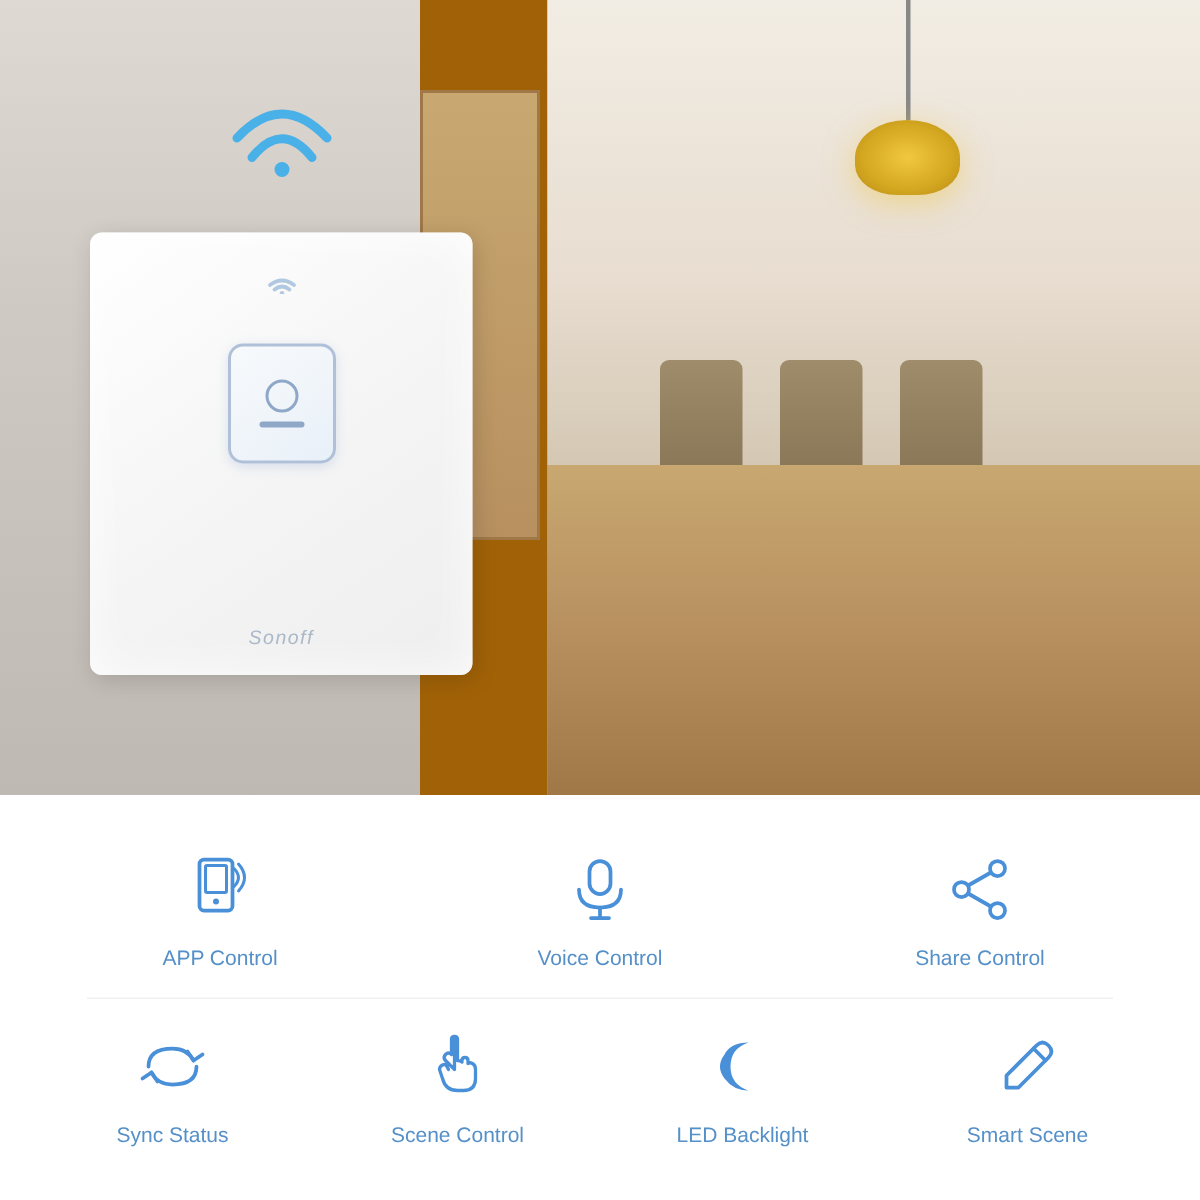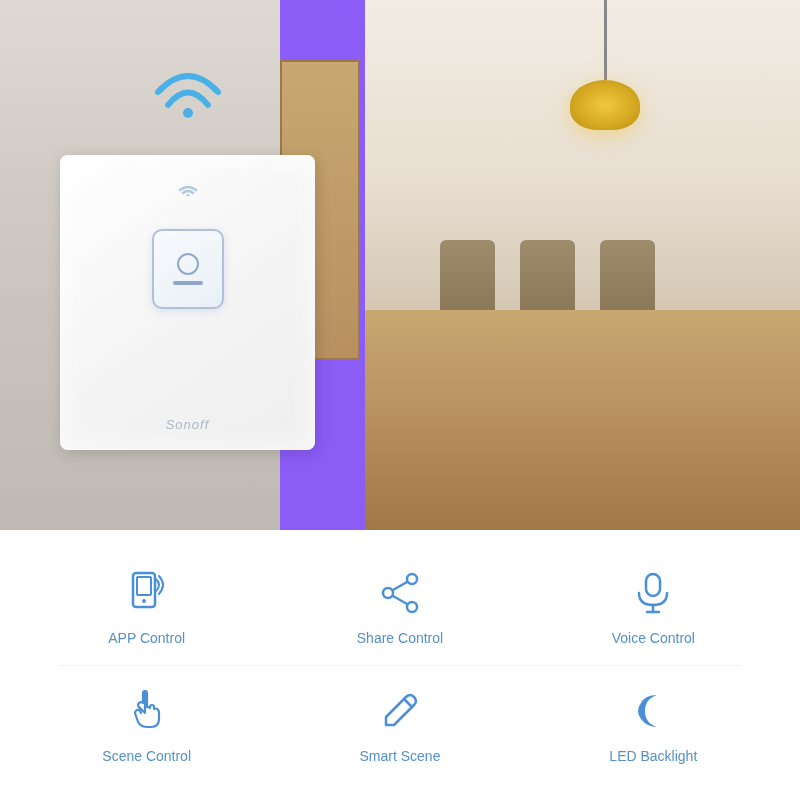--- a/index.html
+++ b/index.html
@@ -9,21 +9,21 @@
       overflow: hidden;
       font-family: Arial, sans-serif;
       background: #fff;
     }
 
     
     .top-section {
       width: 800px;
       height: 530px;
       position: relative;
-      background: #8b5cf6;
+      background: #a16207;
       overflow: hidden;
     }
 
     
     .right-bg {
       position: absolute;
       right: 0; top: 0;
       width: 435px;
       height: 530px;
       background: linear-gradient(160deg, #f5f0e8 0%, #e8dcc8 30%, #d4c4a0 60%, #c8b888 100%);
@@ -320,72 +320,83 @@
           <path d="M36 7 Q44 16 36 25" fill="none" stroke="#4a90d9" stroke-width="2" stroke-linecap="round"></path>
         </svg>
       </div>
       <span class="feature-label">APP Control</span>
     </div>
 
 
     <div class="feature-item">
       <div class="feature-icon">
         <svg viewBox="0 0 48 48" fill="none" xmlns="http://www.w3.org/2000/svg">
+          <rect x="17" y="5" width="14" height="22" rx="7" stroke="#4a90d9" stroke-width="2.5"></rect>
+          <path d="M10 24 Q10 36 24 36 Q38 36 38 24" stroke="#4a90d9" stroke-width="2.5" fill="none" stroke-linecap="round"></path>
+          <line x1="24" y1="36" x2="24" y2="43" stroke="#4a90d9" stroke-width="2.5" stroke-linecap="round"></line>
+          <line x1="18" y1="43" x2="30" y2="43" stroke="#4a90d9" stroke-width="2.5" stroke-linecap="round"></line>
+        </svg>
+      </div>
+      <span class="feature-label">Voice Control</span>
+    </div>
+
+    <div class="feature-item">
+      <div class="feature-icon">
+        <svg viewBox="0 0 48 48" fill="none" xmlns="http://www.w3.org/2000/svg">
           <circle cx="36" cy="10" r="5" stroke="#4a90d9" stroke-width="2.5"></circle>
           <circle cx="12" cy="24" r="5" stroke="#4a90d9" stroke-width="2.5"></circle>
           <circle cx="36" cy="38" r="5" stroke="#4a90d9" stroke-width="2.5"></circle>
           <line x1="17" y1="21" x2="31" y2="13" stroke="#4a90d9" stroke-width="2.5" stroke-linecap="round"></line>
           <line x1="17" y1="27" x2="31" y2="35" stroke="#4a90d9" stroke-width="2.5" stroke-linecap="round"></line>
         </svg>
       </div>
       <span class="feature-label">Share Control</span>
     </div>
-
-    <div class="feature-item">
-      <div class="feature-icon">
-        <svg viewBox="0 0 48 48" fill="none" xmlns="http://www.w3.org/2000/svg">
-          <rect x="17" y="5" width="14" height="22" rx="7" stroke="#4a90d9" stroke-width="2.5"></rect>
-          <path d="M10 24 Q10 36 24 36 Q38 36 38 24" stroke="#4a90d9" stroke-width="2.5" fill="none" stroke-linecap="round"></path>
-          <line x1="24" y1="36" x2="24" y2="43" stroke="#4a90d9" stroke-width="2.5" stroke-linecap="round"></line>
-          <line x1="18" y1="43" x2="30" y2="43" stroke="#4a90d9" stroke-width="2.5" stroke-linecap="round"></line>
-        </svg>
-      </div>
-      <span class="feature-label">Voice Control</span>
-    </div>
   </div>
 
   <div class="divider-line"></div>
 
   <div class="features-row">
 
+    <div class="feature-item">
+      <div class="feature-icon">
+        <svg viewBox="0 0 48 48" fill="none" xmlns="http://www.w3.org/2000/svg">
+          <path d="M8 24 Q8 12 24 12 Q34 12 38 20" stroke="#4a90d9" stroke-width="2.5" fill="none" stroke-linecap="round"></path>
+          <polyline points="34,14 38,20 44,16" fill="none" stroke="#4a90d9" stroke-width="2.5" stroke-linecap="round" stroke-linejoin="round"></polyline>
+          <path d="M40 24 Q40 36 24 36 Q14 36 10 28" stroke="#4a90d9" stroke-width="2.5" fill="none" stroke-linecap="round"></path>
+          <polyline points="14,34 10,28 4,32" fill="none" stroke="#4a90d9" stroke-width="2.5" stroke-linecap="round" stroke-linejoin="round"></polyline>
+        </svg>
+      </div>
+      <span class="feature-label">Sync Status</span>
+    </div>
 
     <div class="feature-item">
       <div class="feature-icon">
         <svg viewBox="0 0 48 48" fill="none" xmlns="http://www.w3.org/2000/svg">
 
           <path d="M22 6 L22 26 L16 20 Q14 18 16 16 Q18 14 20 16 L20 6 Q20 4 22 4 Q24 4 24 6 L24 20 Q26 20 27 21 L27 20 Q27 18 29 18 Q31 18 31 20 L31 22 Q32 21 34 22 Q36 23 36 26 L36 32 Q36 40 28 40 L24 40 Q16 40 14 32 L12 26 Q12 24 14 23 Q16 22 17 24 L18 26" stroke="#4a90d9" stroke-width="2.2" fill="none" stroke-linecap="round" stroke-linejoin="round"></path>
         </svg>
       </div>
       <span class="feature-label">Scene Control</span>
+    </div>
+
+    <div class="feature-item">
+      <div class="feature-icon">
+        <svg viewBox="0 0 48 48" fill="none" xmlns="http://www.w3.org/2000/svg">
+
+          <path d="M28 8 Q16 12 16 24 Q16 36 28 40 Q18 40 12 32 Q6 24 12 16 Q16 8 28 8 Z" fill="#4a90d9"></path>
+        </svg>
+      </div>
+      <span class="feature-label">LED Backlight</span>
     </div>
 
     <div class="feature-item">
       <div class="feature-icon">
         <svg viewBox="0 0 48 48" fill="none" xmlns="http://www.w3.org/2000/svg">
 
           <path d="M10 30 L10 38 L18 38 L38 18 Q42 14 38 10 Q34 6 30 10 Z" stroke="#4a90d9" stroke-width="2.5" fill="none" stroke-linecap="round" stroke-linejoin="round"></path>
           <line x1="28" y1="12" x2="36" y2="20" stroke="#4a90d9" stroke-width="2.5" stroke-linecap="round"></line>
         </svg>
       </div>
       <span class="feature-label">Smart Scene</span>
     </div>
-
-    <div class="feature-item">
-      <div class="feature-icon">
-        <svg viewBox="0 0 48 48" fill="none" xmlns="http://www.w3.org/2000/svg">
-
-          <path d="M28 8 Q16 12 16 24 Q16 36 28 40 Q18 40 12 32 Q6 24 12 16 Q16 8 28 8 Z" fill="#4a90d9"></path>
-        </svg>
-      </div>
-      <span class="feature-label">LED Backlight</span>
-    </div>
   </div>
 </div>
 
 </body></html>

